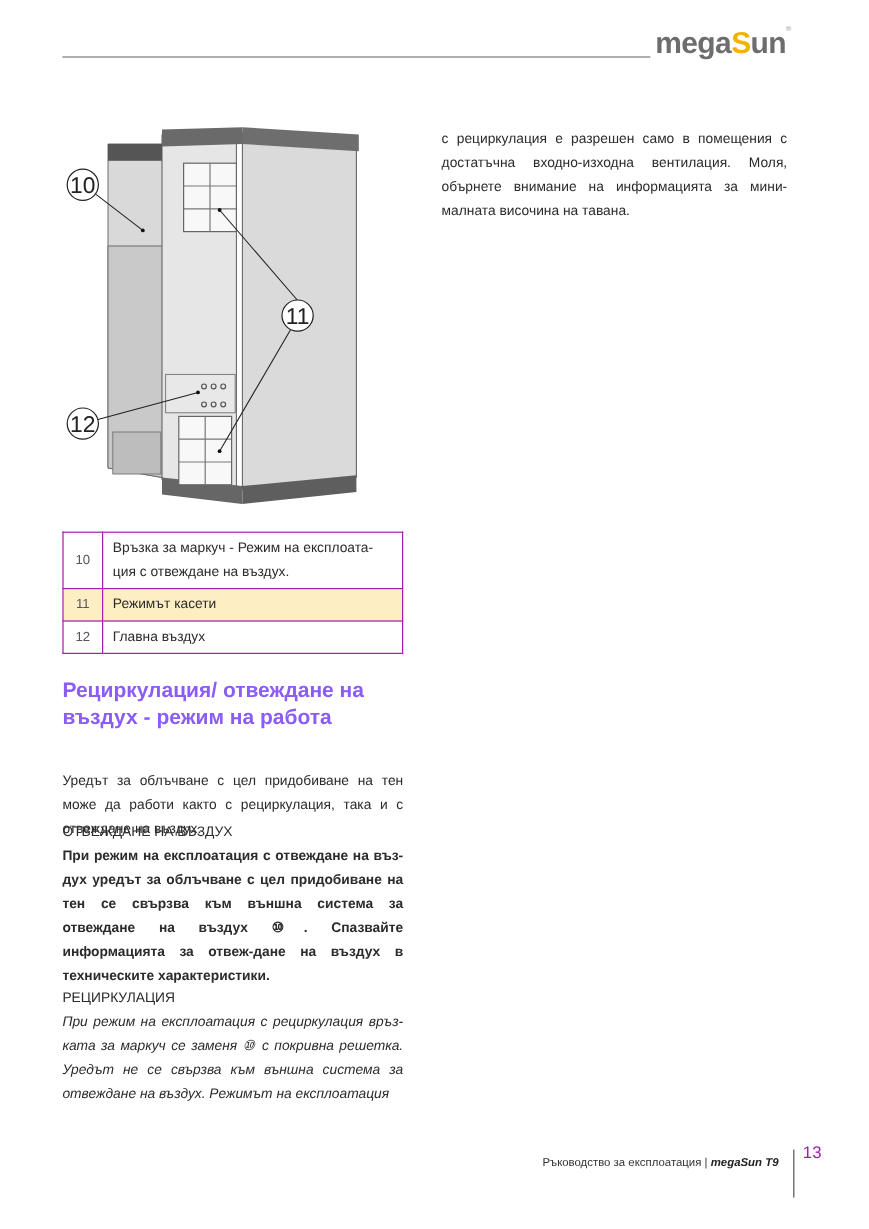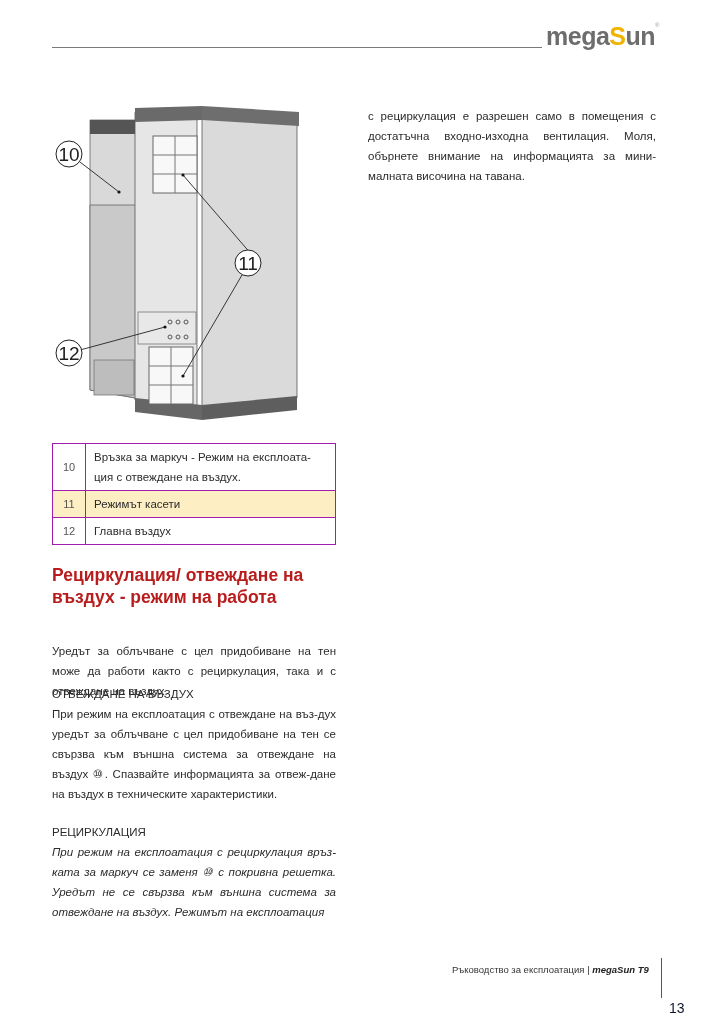--- a/index.html
+++ b/index.html
@@ -12,29 +12,29 @@
   .logo .sun { color: #f0b400; }
   .logo .reg { font-size: 6px; vertical-align: top; color: #999; font-weight: normal; }
 
   .figure { position: absolute; left: 52px; top: 100px; width: 284px; height: 330px; }
 
   table.legend { position: absolute; left: 52px; top: 443px; width: 284px; border-collapse: collapse; font-size: 11.5px; }
   table.legend td { border: 1px solid #a21caf; padding: 3px 8px; line-height: 20px; vertical-align: middle; }
   table.legend td.num { width: 16px; text-align: center; color: #555; font-size: 11px; }
   table.legend tr.hl td { background: #fdeec4; }
 
-  .h2 { position: absolute; left: 52px; top: 564px; width: 290px; color: #b91c1c; font-size: 17.5px; font-weight: bold; line-height: 22px; }
+  .h2 { position: absolute; left: 52px; top: 564px; width: 290px; color: #8b5cf6; font-size: 17.5px; font-weight: bold; line-height: 22px; }
   .para { position: absolute; left: 52px; width: 284px; font-size: 11.5px; line-height: 20px; text-align: justify; color: #2b2b2b; }
   .sub { position: absolute; left: 52px; font-size: 11.5px; line-height: 20px; color: #2b2b2b; }
   .rpara { position: absolute; left: 368px; top: 106px; width: 288px; font-size: 11.5px; line-height: 20px; text-align: justify; }
 
   .footer-text { position: absolute; left: 452px; top: 964px; font-size: 9.5px; color: #333; }
   .footer-text b { color: #222; font-style: italic; }
   .footer-rule { position: absolute; left: 661px; top: 958px; width: 1px; height: 40px; background: #555; }
-  .page-num { position: absolute; left: 669px; top: 1000px; font-size: 14px; color: #0f172a; }
+  .page-num { position: absolute; left: 669px; top: 952px; font-size: 14px; color: #a21caf; }
 </style>
 </head>
 <body>
 
 <div class="header-rule"></div>
 <div class="logo"><span>mega</span><span class="sun">S</span><span>un</span><span class="reg">®</span></div>
 
 <svg class="figure" viewBox="0 0 284 330" xmlns="http://www.w3.org/2000/svg">
 
   <polygon points="38,20 95,20 95,300 38,290" fill="#d9d9d9" stroke="#666" stroke-width="0.8"></polygon>
@@ -107,21 +107,21 @@
     <td class="num">12</td>
     <td>Главна въздух</td>
   </tr>
 </tbody>
   </table>
 
 <div class="h2">Рециркулация/ отвеждане на въздух - режим на работа</div>
 <div class="para" style="top:609px;margin-top:32px;">Уредът за облъчване с цел придобиване на тен може да работи както с рециркулация, така и с отвеждане на въздух.</div>
 
 <div class="sub" style="top:684px;">ОТВЕЖДАНЕ НА ВЪЗДУХ</div>
-<div class="para" style="top:704px;">При режим на експлоатация с отвеждане на въз-дух уредът за облъчване с цел придобиване на тен се свързва към външна система за отвеждане на въздух ⑩. Спазвайте информацията за отвеж-дане на въздух в техническите характеристики.</div>
+<div class="para" style="top:704px;font-weight:bold;">При режим на експлоатация с отвеждане на въз-дух уредът за облъчване с цел придобиване на тен се свързва към външна система за отвеждане на въздух ⑩. Спазвайте информацията за отвеж-дане на въздух в техническите характеристики.</div>
 
 <div class="sub" style="top:822px;text-align:right;">РЕЦИРКУЛАЦИЯ</div>
 <div class="para" style="top:842px;font-style:italic;">При режим на експлоатация с рециркулация връз-ката за маркуч се заменя ⑩ с покривна решетка. Уредът не се свързва към външна система за отвеждане на въздух. Режимът на експлоатация</div>
 
 <div class="rpara">с рециркулация е разрешен само в помещения с достатъчна входно-изходна вентилация. Моля, обърнете внимание на информацията за мини-малната височина на тавана.</div>
 
 <div class="footer-text"><span>Ръководство за експлоатация | </span><b>megaSun T9</b></div>
 <div class="footer-rule"></div>
 <div class="page-num">13</div>
 

